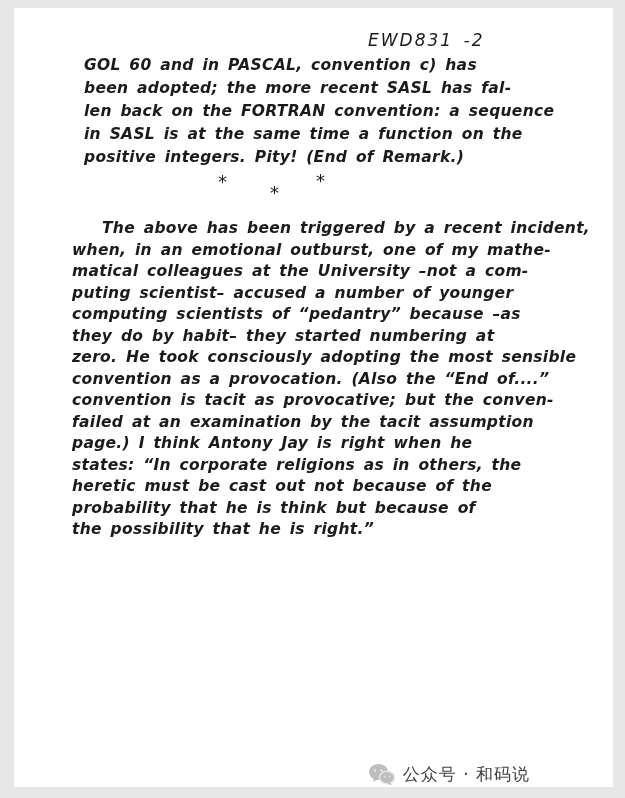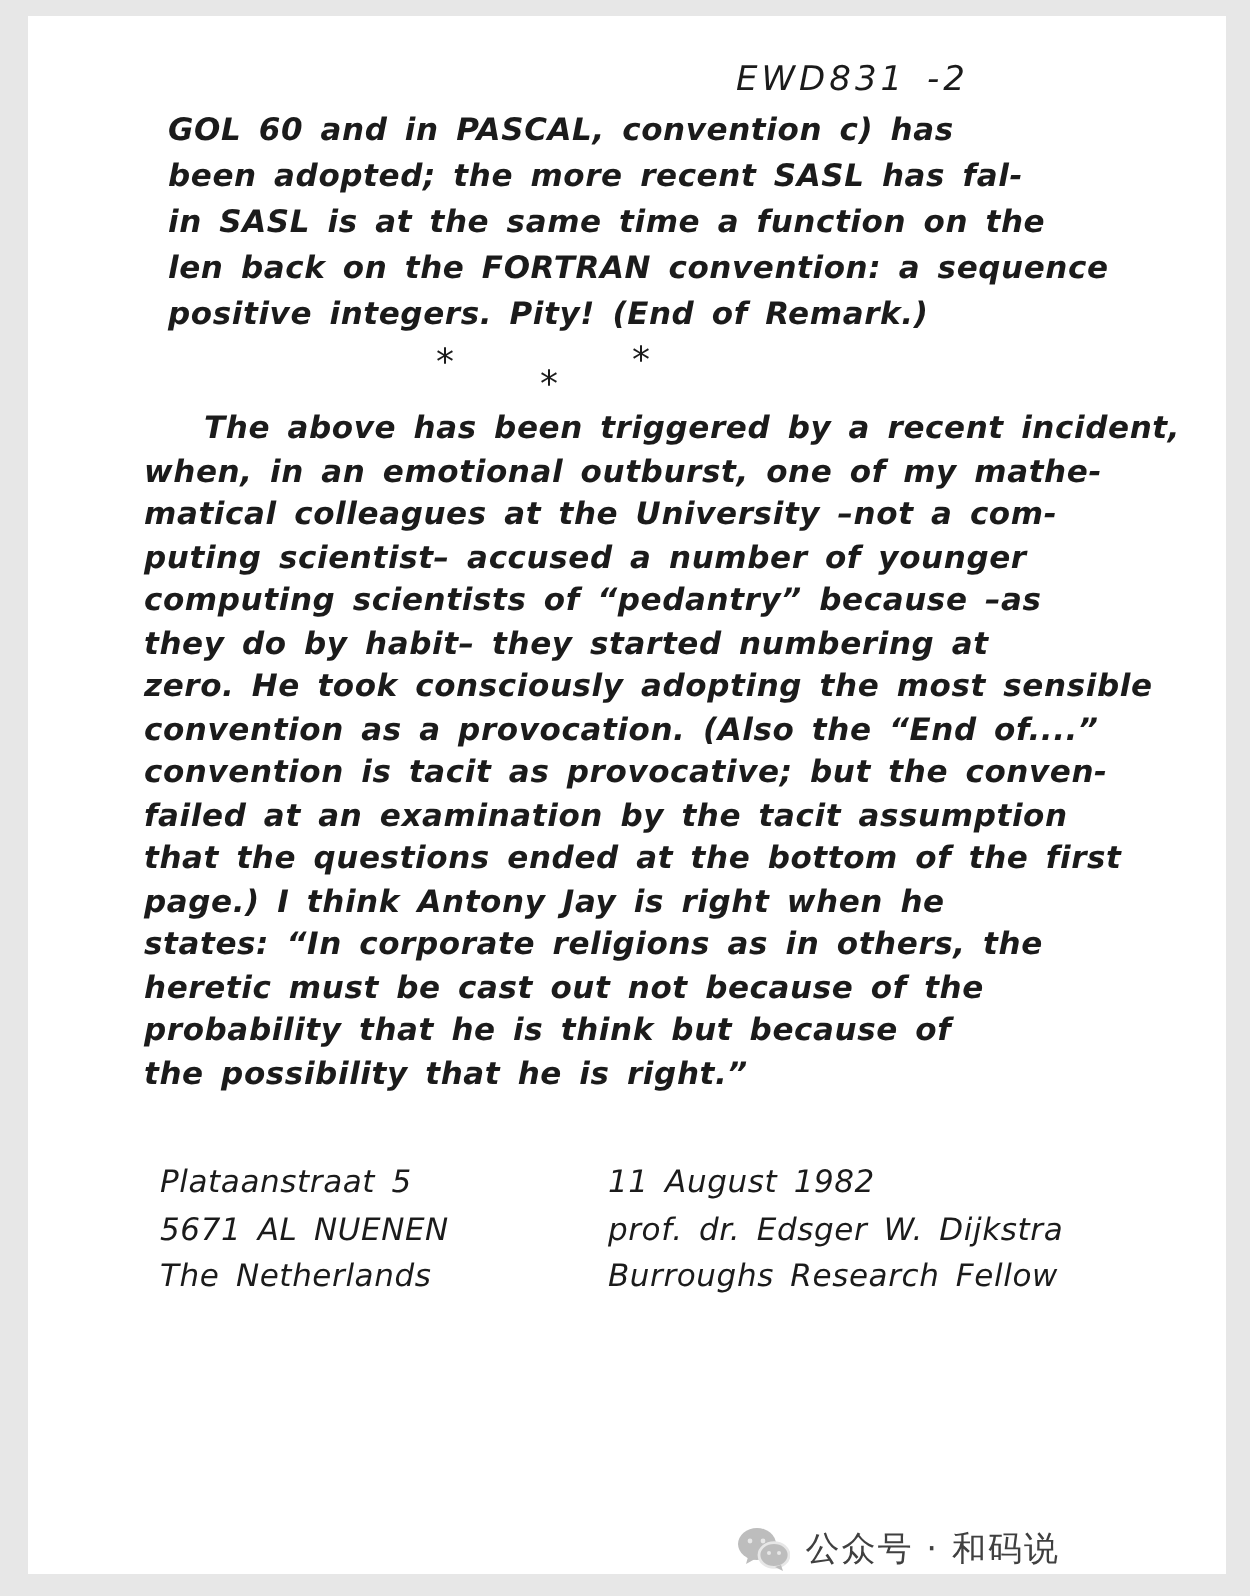--- a/index.html
+++ b/index.html
@@ -32,21 +32,21 @@
   }
   .para {
     position: absolute;
     white-space: nowrap;
     font-size: 15.5px;
     font-weight: bold;
   }
   .para-1 { left: 70px; top: 46px; line-height: 23px; }
   .para-2 { left: 58px; top: 196px; line-height: 21.5px; }
   .line { min-height: 1em; }
-  .line.indent { padding-left: 30px; }
+  .line.indent { padding-left: 30px; margin-top: 14px; }
   .separator {
     position: absolute;
     left: 204px; top: 163px;
     width: 112px; height: 34px;
     font-size: 18px;
   }
   .separator .star { position: absolute; }
   .star-1 { left: 0px;  top: 0px; }
   .star-2 { left: 52px; top: 11px; }
   .star-3 { left: 98px; top: -1px; }
@@ -76,62 +76,49 @@
 <body>
 
 <div class="stage">
   <div class="paper">
 
     <div class="doc-id hand">EWD831 -2</div>
 
     <div class="para para-1 hand">
       <div class="line">GOL 60 and in PASCAL, convention c) has</div>
       <div class="line">been adopted; the more recent SASL has fal-</div>
+      <div class="line">len back on the FORTRAN convention: a sequence</div>
       <div class="line">in SASL is at the same time a function on the</div>
-      <div class="line">len back on the FORTRAN convention: a sequence</div>
       <div class="line">positive integers. Pity! (End of Remark.)</div>
     </div>
 
     <div class="separator hand">
       <span class="star star-1">*</span>
       <span class="star star-2">*</span>
       <span class="star star-3">*</span>
     </div>
 
     <div class="para para-2 hand">
       <div class="line indent">The above has been triggered by a recent incident,</div>
       <div class="line">when, in an emotional outburst, one of my mathe-</div>
       <div class="line">matical colleagues at the University –not a com-</div>
       <div class="line">puting scientist– accused a number of younger</div>
       <div class="line">computing scientists of “pedantry” because –as</div>
       <div class="line">they do by habit– they started numbering at</div>
       <div class="line">zero. He took consciously adopting the most sensible</div>
       <div class="line">convention as a provocation. (Also the “End of....”</div>
       <div class="line">convention is tacit as provocative; but the conven-</div>
       <div class="line">failed at an examination by the tacit assumption</div>
-      <div class="line">that the questions ended at the bottom of the first</div>
       <div class="line">page.) I think Antony Jay is right when he</div>
       <div class="line">states: “In corporate religions as in others, the</div>
       <div class="line">heretic must be cast out not because of the</div>
       <div class="line">probability that he is think but because of</div>
       <div class="line">the possibility that he is right.”</div>
     </div>
 
-    <div class="signature hand">
-      <div class="sig-col-address">
-        <div class="line">Plataanstraat 5</div>
-        <div class="line">5671 AL  NUENEN</div>
-        <div class="line">The Netherlands</div>
-      </div>
-      <div class="sig-col-credit">
-        <div class="line">11 August 1982</div>
-        <div class="line">prof. dr. Edsger W. Dijkstra</div>
-        <div class="line">Burroughs Research Fellow</div>
-      </div>
-    </div>
 
   </div>
 
   <div class="watermark">
     <svg class="wm-icon" viewBox="0 0 27 23" xmlns="http://www.w3.org/2000/svg">
       <ellipse cx="10.5" cy="9" rx="9.5" ry="8" fill="#bdbdbd"></ellipse>
       <path d="M6 15.5 L5 19 L9.5 16.5 Z" fill="#bdbdbd"></path>
       <circle cx="7" cy="7.5" r="1.2" fill="#e7e7e7"></circle>
       <circle cx="13.5" cy="7.5" r="1.2" fill="#e7e7e7"></circle>
       <ellipse cx="19" cy="14.5" rx="7.5" ry="6.2" fill="#bdbdbd" stroke="#e7e7e7" stroke-width="1.4"></ellipse>

